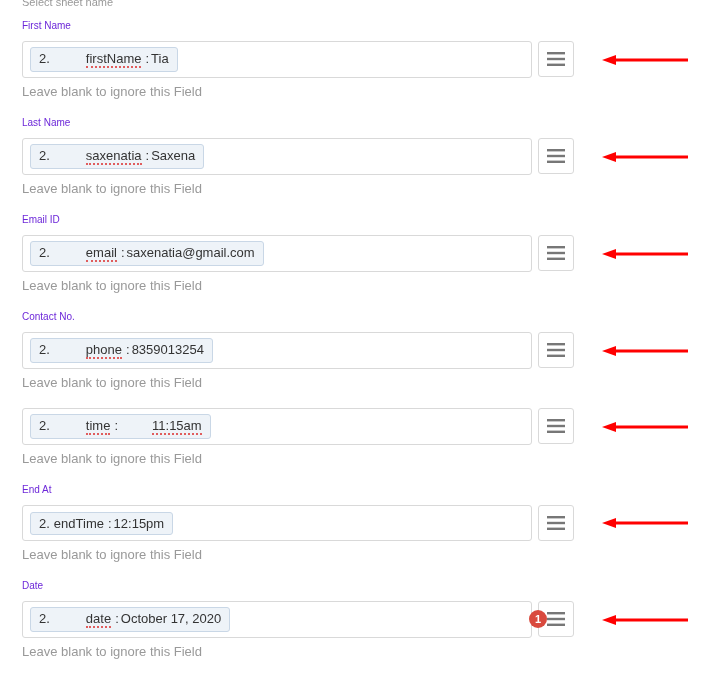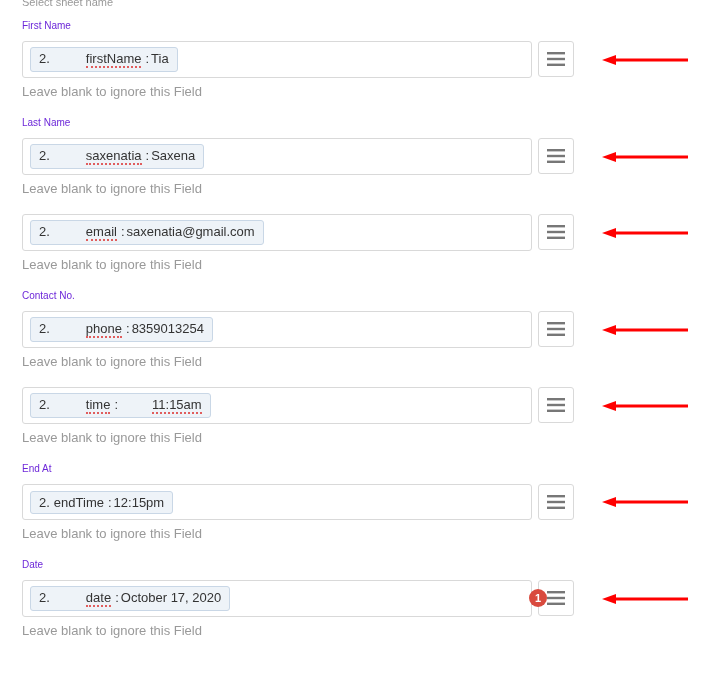--- a/index.html
+++ b/index.html
@@ -168,20 +168,21 @@
           <span class="arrow">
             <svg width="86" height="14" viewBox="0 0 86 14">
               <line x1="86" y1="7" x2="10" y2="7" stroke="#ff0000" stroke-width="3"></line>
               <polygon points="0,7 14,2 14,12" fill="#ff0000"></polygon>
             </svg>
           </span>
         </div>
         <div class="helper">Leave blank to ignore this Field</div>
       </div>
       <div class="field-group">
+        <div class="field-label">Email ID</div>
         <div class="input-row">
           <div class="token-input">
             <span class="token">
               <span class="prefix">2.</span>
               <span class="key underline">email </span>
               <span class="sep">:</span> 
               <span class="val">saxenatia@gmail.com</span>
             </span>
           </div>
           <div class="menu-btn">

